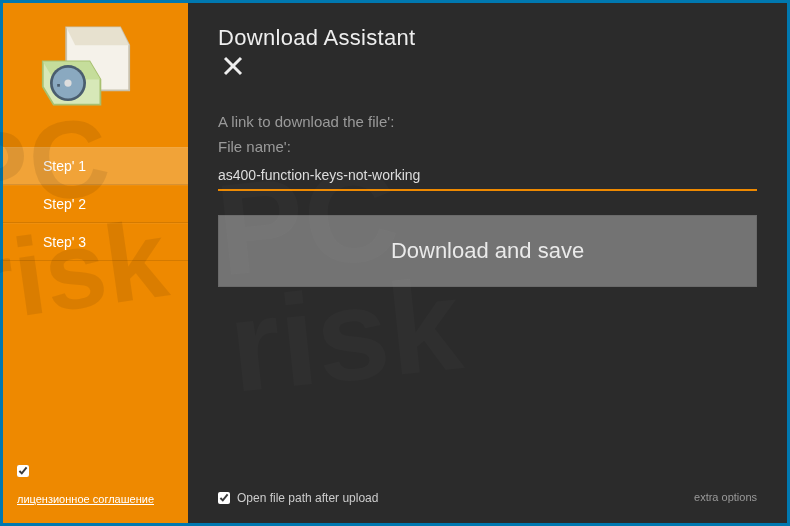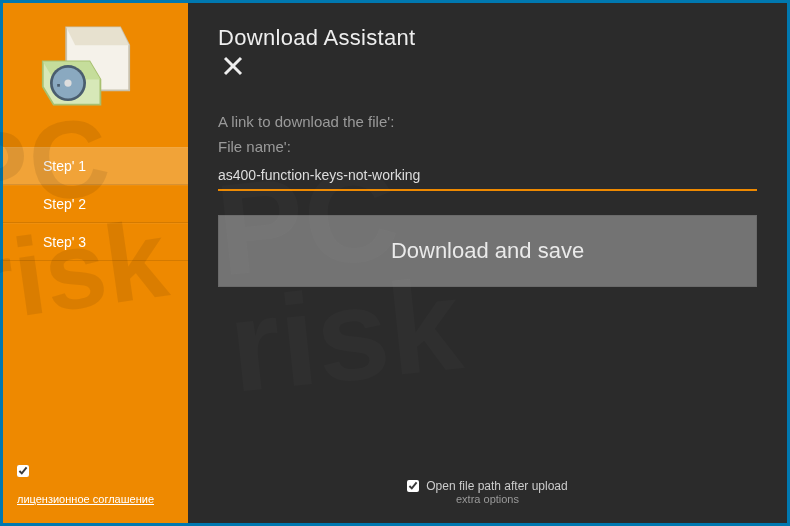--- a/index.html
+++ b/index.html
@@ -140,24 +140,22 @@
       cursor: pointer;
       text-align: center;
     }
     .footer {
       position: absolute;
       bottom: 18px;
       left: 30px;
       right: 30px;
       display: flex;
       justify-content: space-between;
-      align-items: center;
       font-size: 12px;
       color: #ccc;
-      flex-direction: column;
     }
     .footer .cb {
       display: flex;
       align-items: center;
       gap: 7px;
     }
     .footer .cb input { accent-color: #fff; width:12px; height:12px; }
     .extra {
       color: #9a9a9a;
       font-size: 11px;

